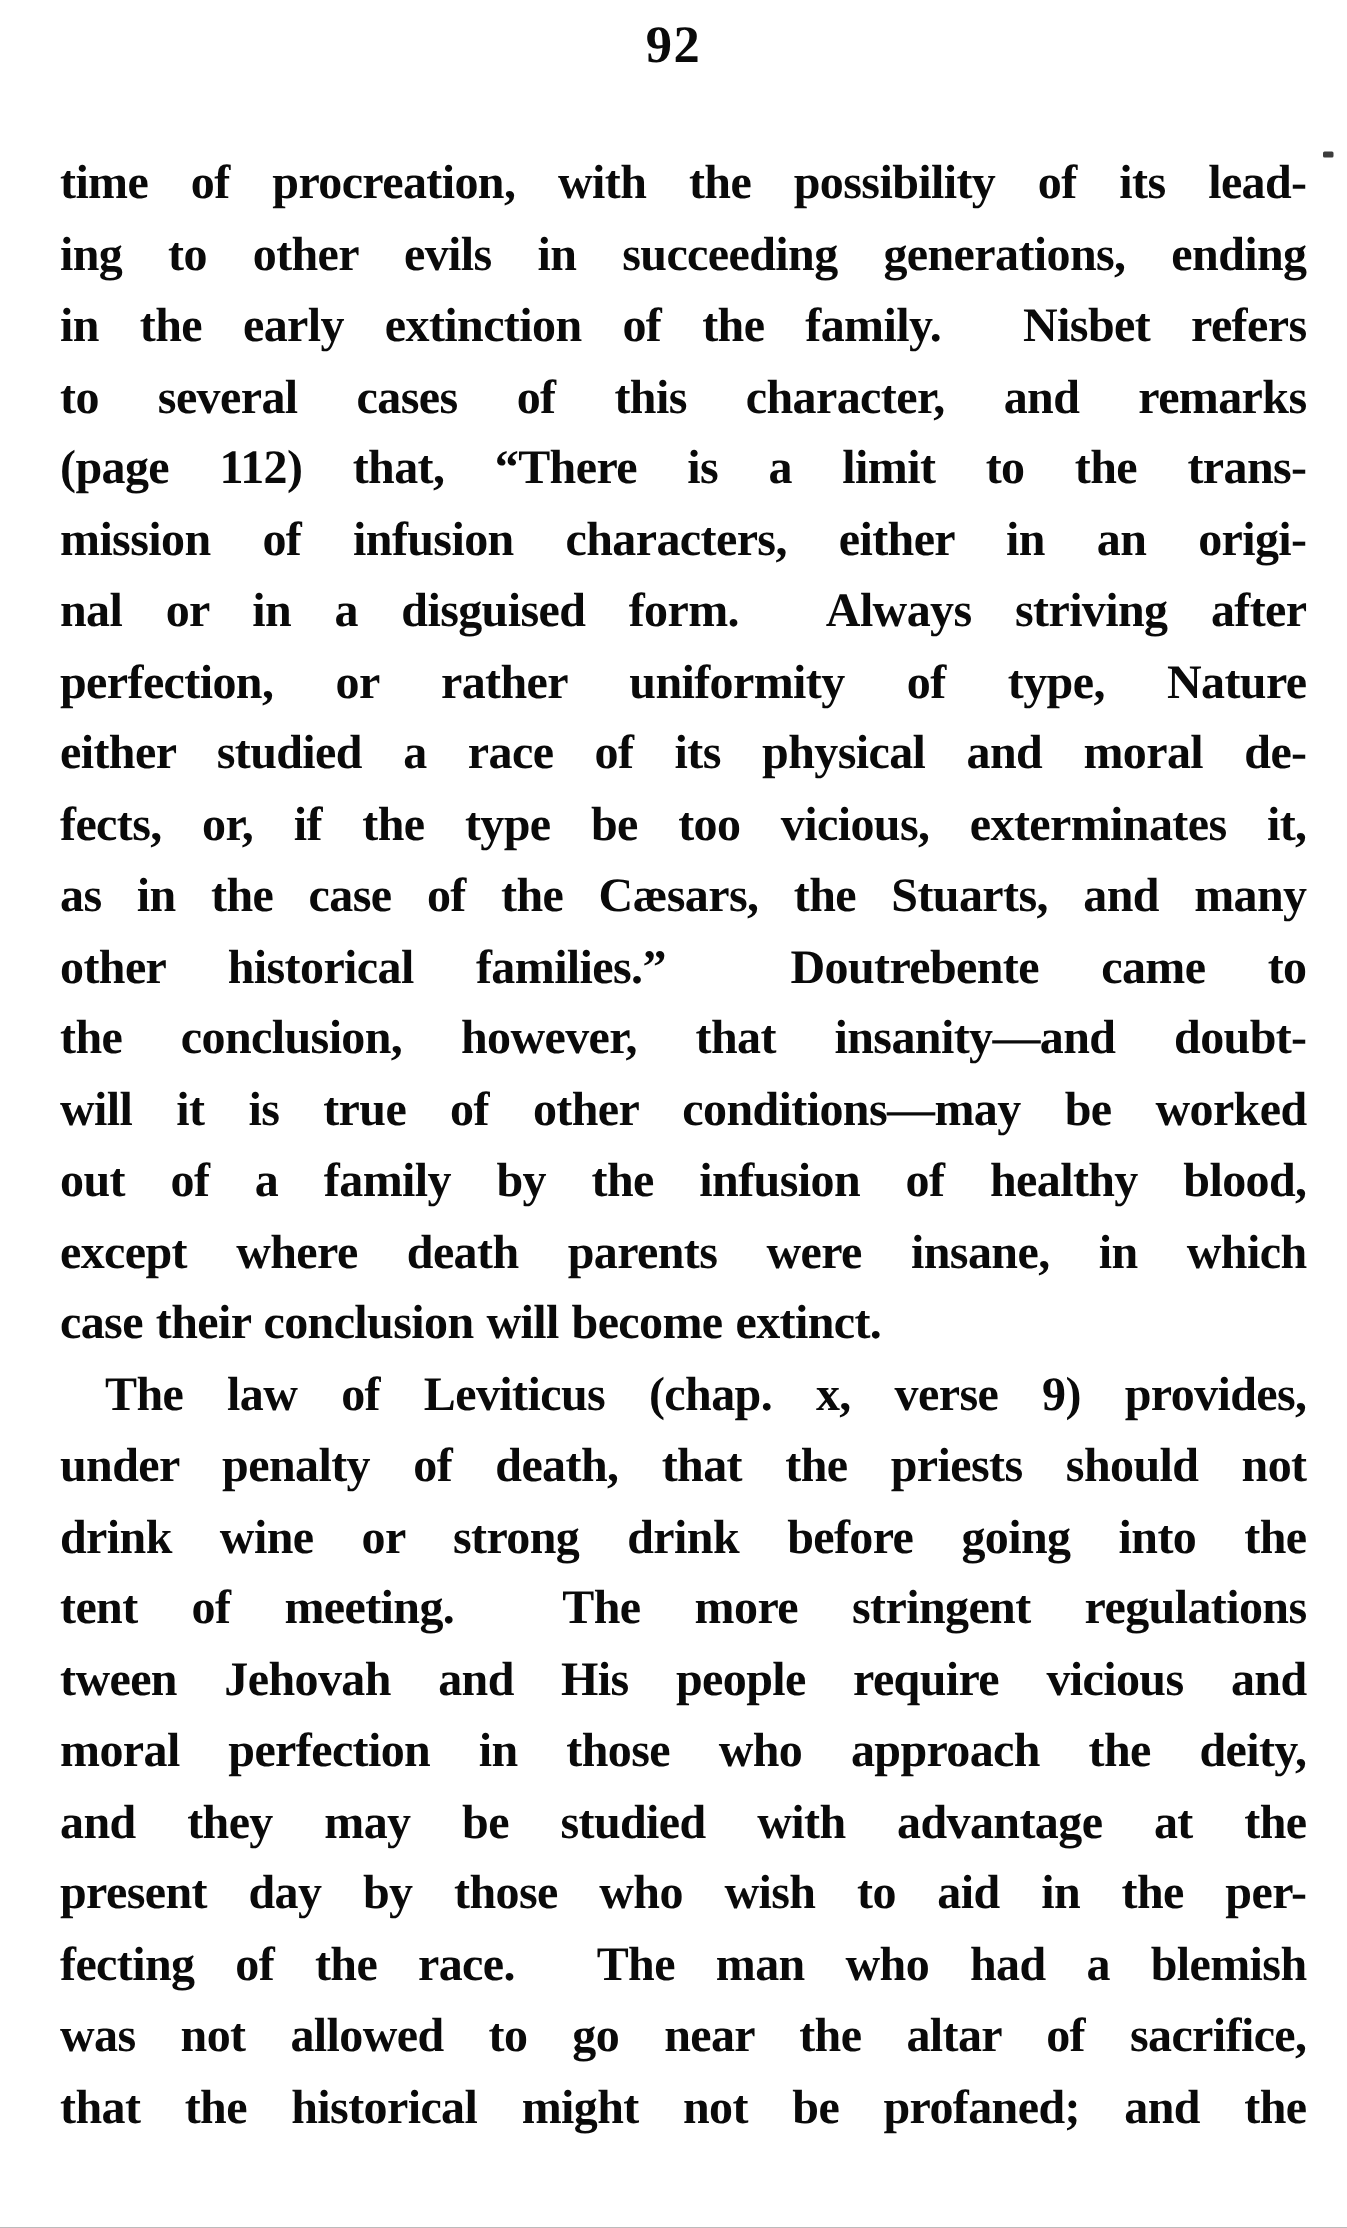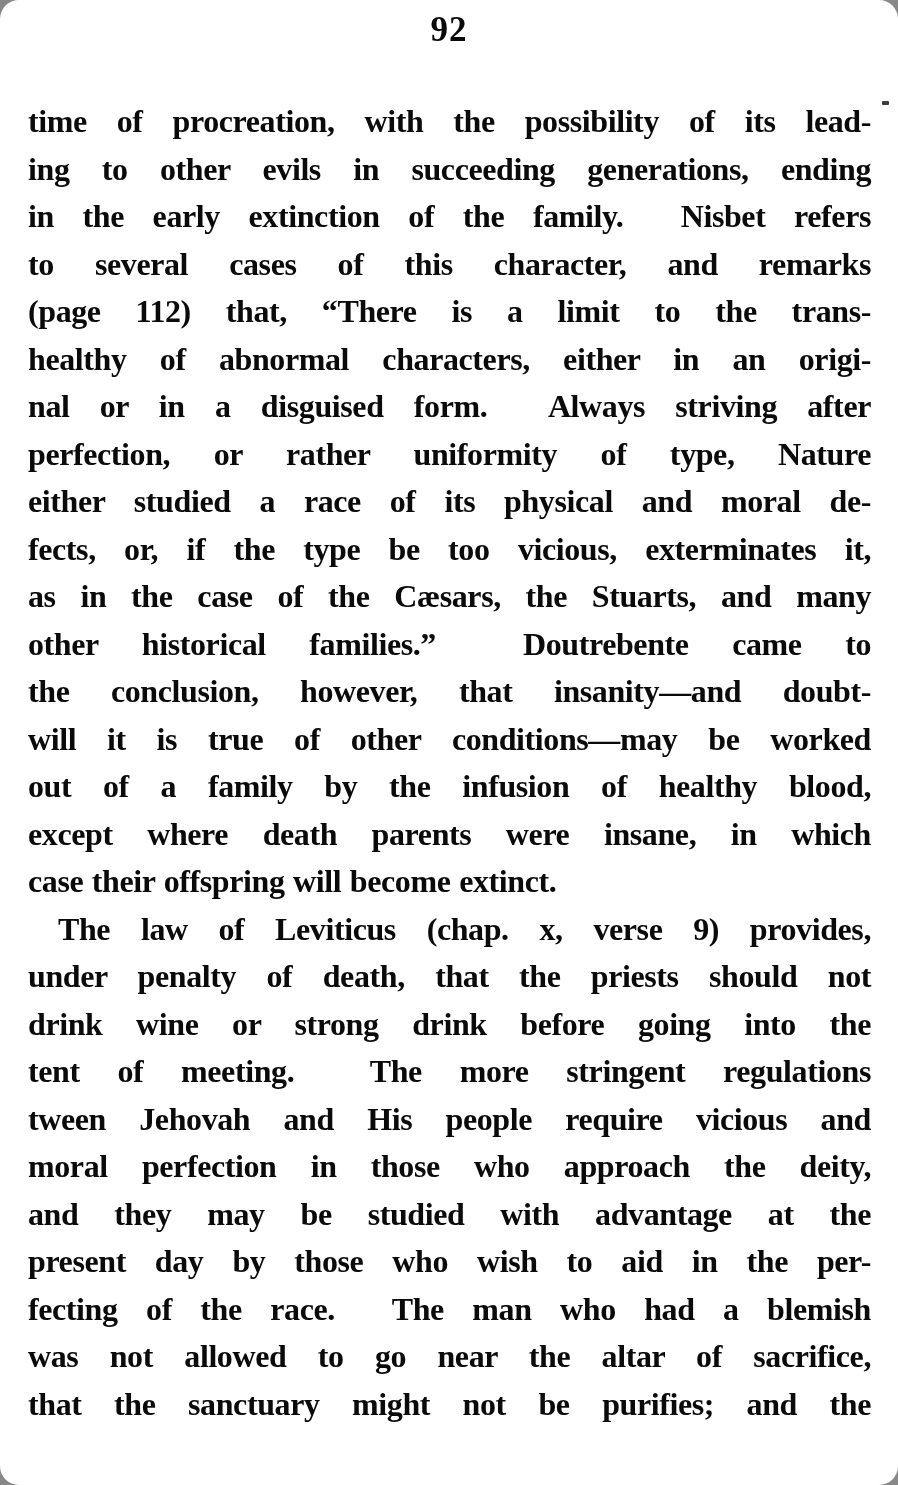--- a/index.html
+++ b/index.html
@@ -9,37 +9,36 @@
   html,body{margin:0;padding:0;background:#888;}
   .page{
     position:relative;
     width:898px;
     height:1485px;
     margin:0 auto;
     background:var(--paper);
     overflow:hidden;
     font-family:"Liberation Serif", serif;
     color:var(--ink);
-    border-radius:19px;
   }
   .pageno{
     position:absolute;
     top:10px;
     left:0;
     width:100%;
     text-align:center;
     font-size:35px;
     font-weight:bold;
     letter-spacing:1px;
     line-height:40px;
   }
   .body{
     position:absolute;
     top:98px;
-    left:28px;
+    left:40px;
     right:27px;
   }
   .line{
     font-size:32px;
     font-weight:bold;
     line-height:47.5px;
     letter-spacing:-0.4px;
     word-spacing:1px;
     text-align:justify;
     text-align-last:justify;
@@ -70,39 +69,39 @@
 
 <div class="page">
   <div class="pageno">92</div>
 
   <div class="body" id="text-body">
       <div class="line">time of procreation, with the possibility of its lead-</div>
       <div class="line">ing to other evils in succeeding generations, ending</div>
       <div class="line">in the early extinction of the family. &nbsp;Nisbet refers</div>
       <div class="line">to several cases of this character, and remarks</div>
       <div class="line">(page 112) that, “There is a limit to the trans-</div>
-      <div class="line">healthy of abnormal characters, either in an origi-</div>
+      <div class="line">mission of infusion characters, either in an origi-</div>
       <div class="line">nal or in a disguised form. &nbsp;Always striving after</div>
       <div class="line">perfection, or rather uniformity of type, Nature</div>
       <div class="line">either studied a race of its physical and moral de-</div>
       <div class="line">fects, or, if the type be too vicious, exterminates it,</div>
       <div class="line">as in the case of the Cæsars, the Stuarts, and many</div>
       <div class="line">other historical families.” &nbsp;Doutrebente came to</div>
       <div class="line">the conclusion, however, that insanity—and doubt-</div>
       <div class="line">will it is true of other conditions—may be worked</div>
       <div class="line">out of a family by the infusion of healthy blood,</div>
       <div class="line">except where death parents were insane, in which</div>
-      <div class="line end">case their offspring will become extinct.</div>
+      <div class="line end">case their conclusion will become extinct.</div>
       <div class="line indent">The law of Leviticus (chap. x, verse 9) provides,</div>
       <div class="line">under penalty of death, that the priests should not</div>
       <div class="line">drink wine or strong drink before going into the</div>
       <div class="line">tent of meeting. &nbsp;The more stringent regulations</div>
       <div class="line">tween Jehovah and His people require vicious and</div>
       <div class="line">moral perfection in those who approach the deity,</div>
       <div class="line">and they may be studied with advantage at the</div>
       <div class="line">present day by those who wish to aid in the per-</div>
       <div class="line">fecting of the race. &nbsp;The man who had a blemish</div>
       <div class="line">was not allowed to go near the altar of sacrifice,</div>
-      <div class="line">that the sanctuary might not be purifies; and the</div>
+      <div class="line">that the historical might not be profaned; and the</div>
     </div>
 
   <span class="speck"></span>
 </div>
 
 </body></html>

